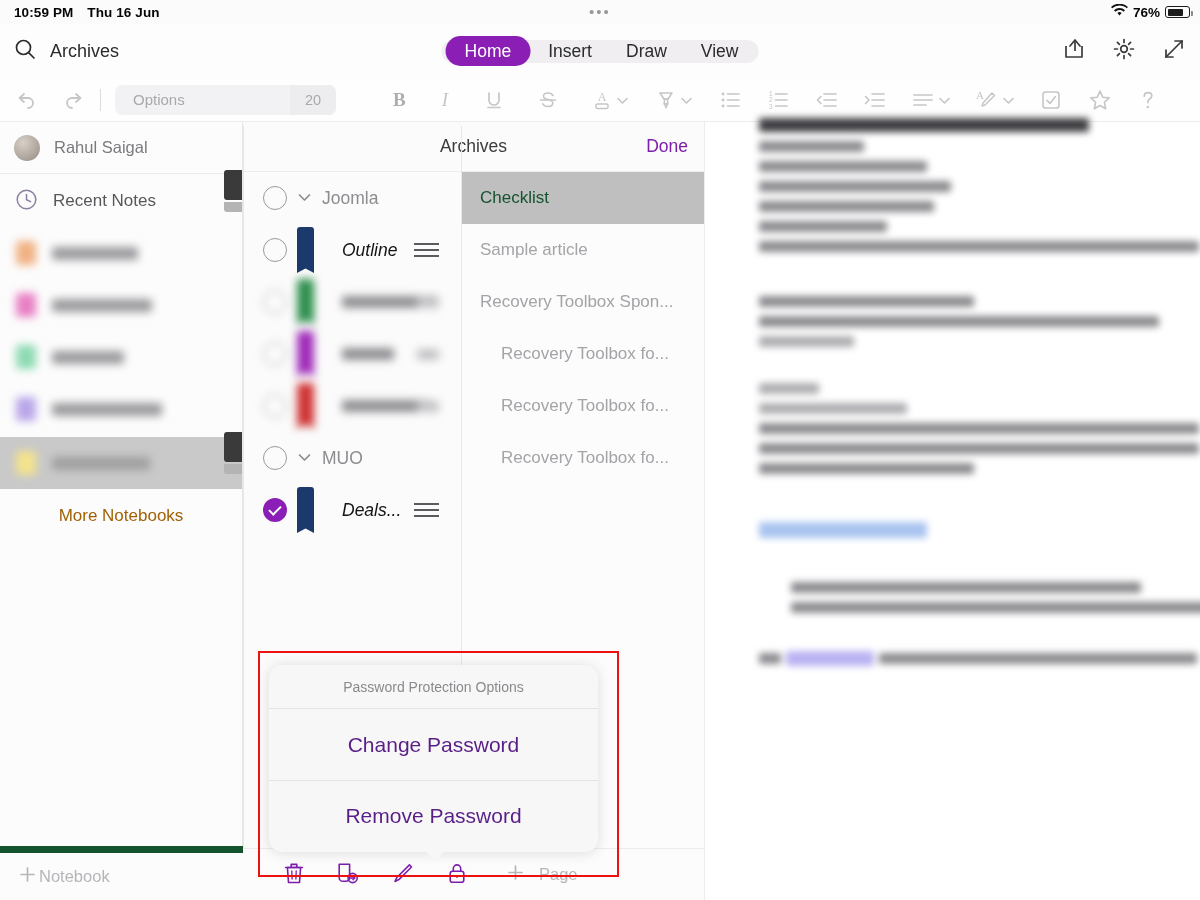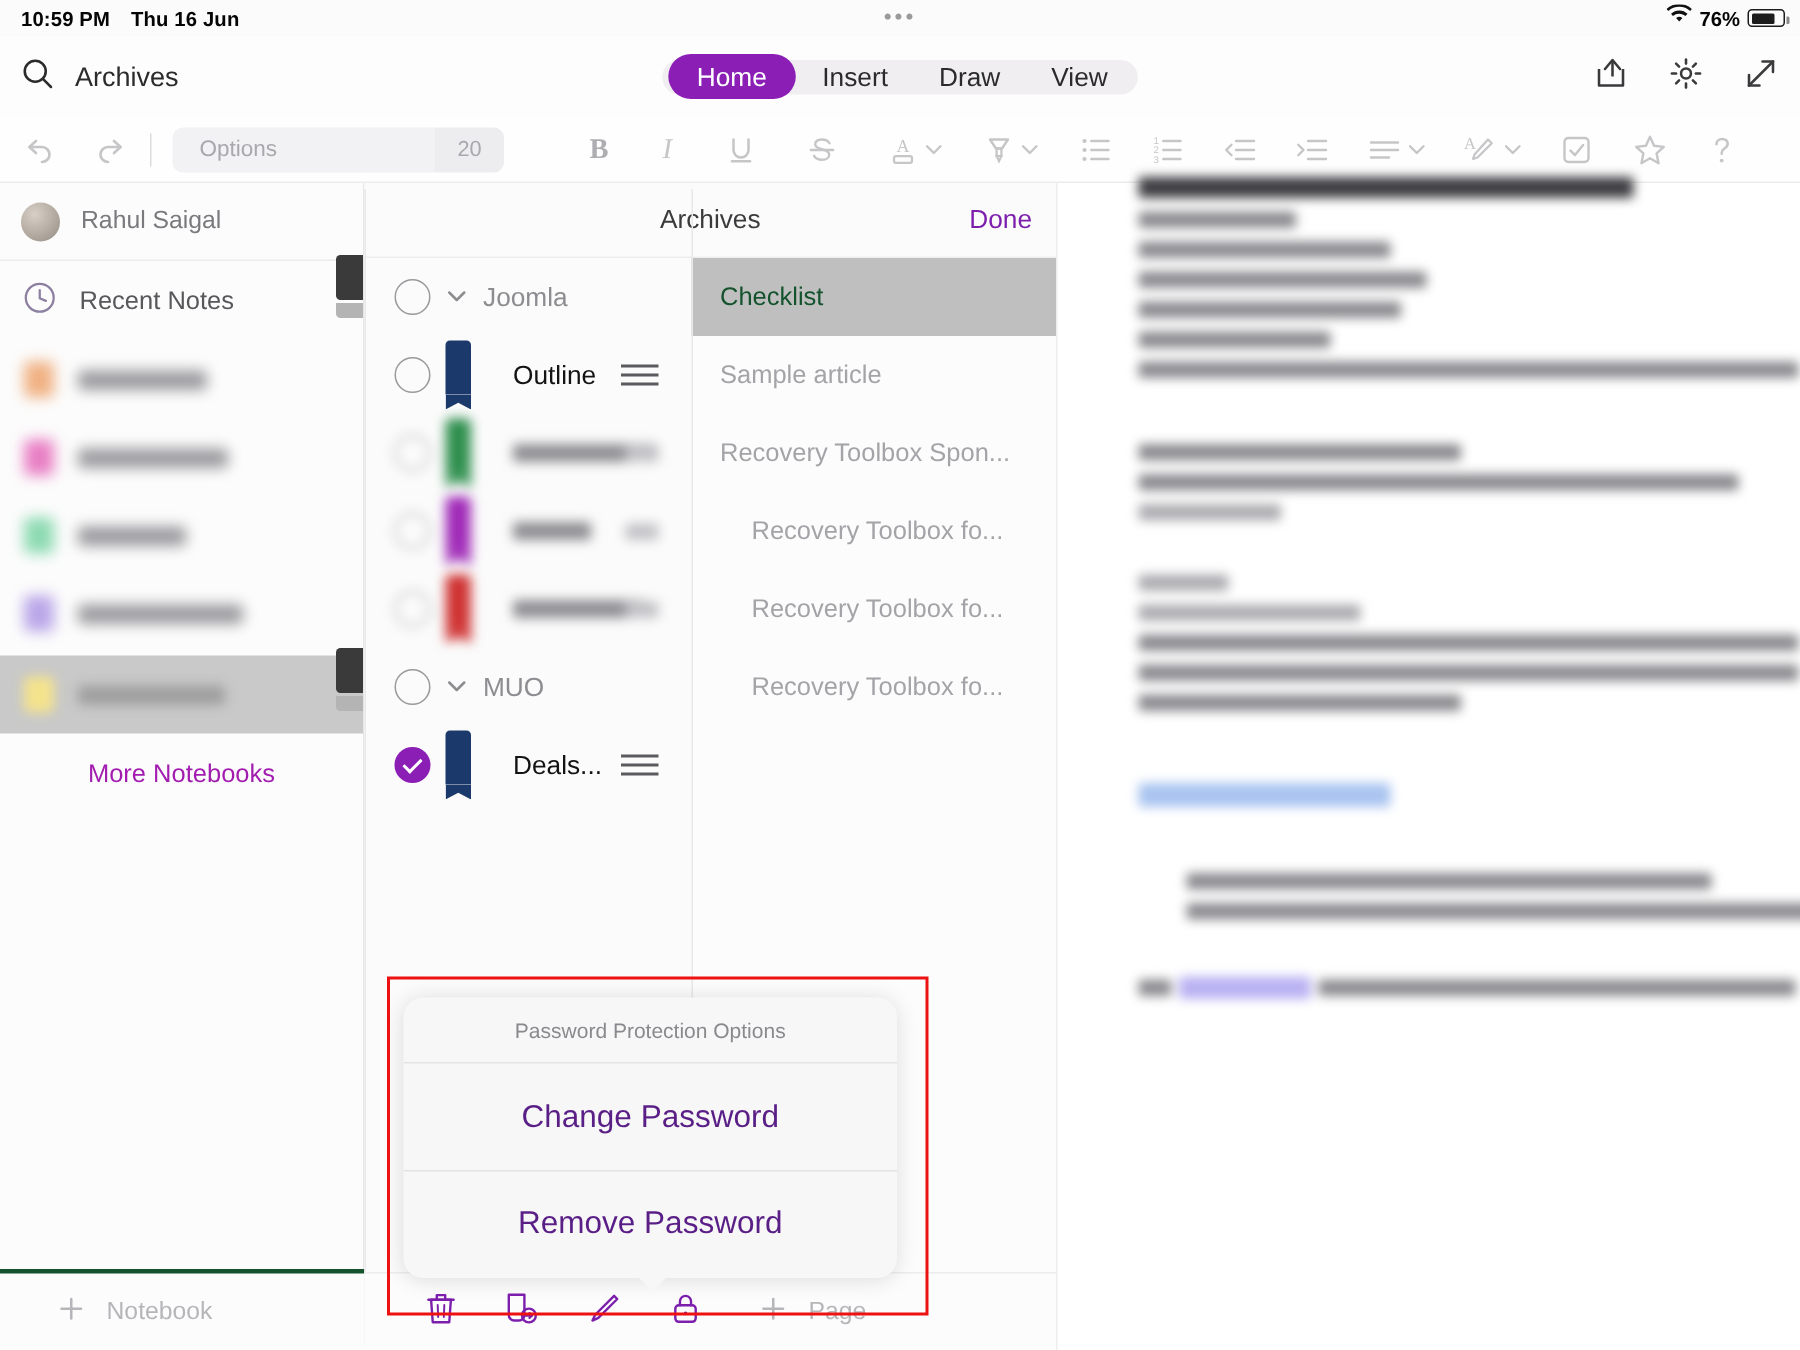--- a/index.html
+++ b/index.html
@@ -80,39 +80,39 @@
   .recent { height: 52px; display: flex; align-items: center; gap: 15px; padding-left: 15px; margin-top: 1px; }
   .recent-label { font-size: 17px; color: #58585c; }
   .nb-row { height: 52px; display: flex; align-items: center; gap: 16px; padding-left: 16px; position: relative; }
   .nb-chip { width: 20px; height: 24px; border-radius: 3px; flex: none; }
   .nb-name { height: 13px; border-radius: 3px; }
   .nb-row.blurred { filter: blur(4.5px); }
   .nb-row.selected { background: #c9c9c9; }
   .nb-tab { position: absolute; right: 0; width: 18px; height: 42px; }
   .nb-tab b { display: block; width: 18px; height: 30px; background: #3a3a3a; border-radius: 3px 0 0 3px; }
   .nb-tab i { display: block; width: 18px; height: 10px; background: #b4b4b4; border-radius: 0 0 0 3px; margin-top: 2px; }
-  .more-nb { height: 54px; display: flex; align-items: center; justify-content: center; font-size: 17px; color: #a21caf; }
-  .side-bottom { position: absolute; left: 0; bottom: 0; width: 243px; height: 54px; border-top: 3px solid #14532d; display: flex; align-items: center; gap: 14px; padding-left: 38px; background: #fcfcfc; }
+  .more-nb { height: 54px; display: flex; align-items: center; justify-content: center; font-size: 17px; color: #a16207; }
+  .side-bottom { position: absolute; left: 0; bottom: 0; width: 243px; height: 54px; border-top: 7px solid #14532d; display: flex; align-items: center; gap: 2px; padding-left: 18px; background: #fcfcfc; }
   .side-bottom span { font-size: 16.5px; color: #b6b6ba; }
 
   
   .list-header { height: 50px; display: flex; align-items: center; justify-content: center; position: relative; background: #fbfbfb; border-bottom: 1px solid #ededed; }
   .list-header .t { font-size: 17.5px; color: #3b3b3d; }
   .list-header .done { position: absolute; right: 16px; font-size: 17.5px; color: #7d1fad; }
   .list-body { position: absolute; left: 0; top: 50px; width: 218px; bottom: 52px; background: #fbfbfb; }
   .page-body { position: absolute; left: 218px; top: 50px; width: 243px; bottom: 52px; background: #fcfcfc; }
 
   .grp-row { height: 52px; display: flex; align-items: center; gap: 11px; padding-left: 20px; }
   .radio { width: 24px; height: 24px; border-radius: 50%; border: 1.6px solid #9a9a9e; flex: none; }
   .radio.checked { border: none; background: #8b1fb5; display: flex; align-items: center; justify-content: center; }
   .radio.checked::after { content: ""; width: 10px; height: 5px; border-left: 2.2px solid #fff; border-bottom: 2.2px solid #fff; transform: rotate(-45deg) translate(1px,-1px); }
   .grp-name { font-size: 17.5px; color: #8d8d91; }
   .disc { color: #8d8d91; font-size: 12px; display: inline-block; }
 
-  .note-row { height: 52px; display: flex; align-items: center; gap: 10px; padding-left: 20px; position: relative; }
+  .note-row { height: 52px; display: flex; align-items: center; gap: 10px; padding-left: 20px; position: relative; font-style: italic; }
   .bmk { width: 17px; height: 46px; flex: none; position: relative; }
   .bmk b { display: block; width: 17px; height: 36px; border-radius: 3px 3px 0 0; }
   .bmk i { display: block; width: 17px; height: 10px; }
   .note-name { font-size: 17.5px; color: #131313; margin-left: 18px; }
   .hamb { position: absolute; right: 22px; display: flex; flex-direction: column; gap: 4px; }
   .hamb s { display: block; width: 25px; height: 1.8px; background: #5b5b5f; text-decoration: none; }
   .note-row.blurred { filter: blur(4px); }
   .blurtxt { height: 12px; border-radius: 2px; background: #8e8e92; margin-left: 18px; }
   .blurnum { position: absolute; right: 22px; width: 22px; height: 11px; border-radius: 2px; background: #c2c2c6; }
 

